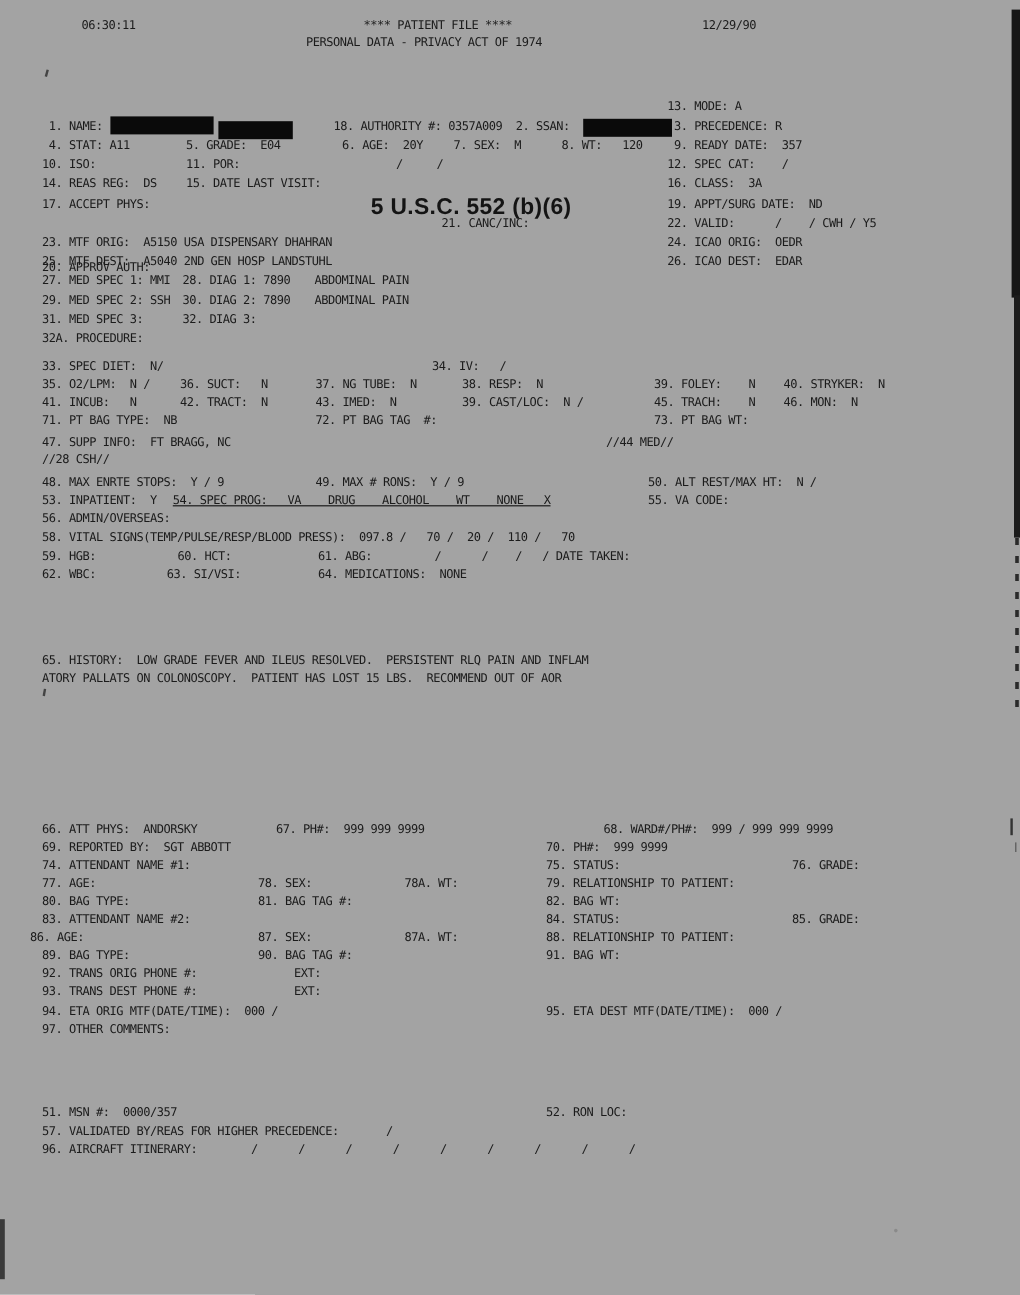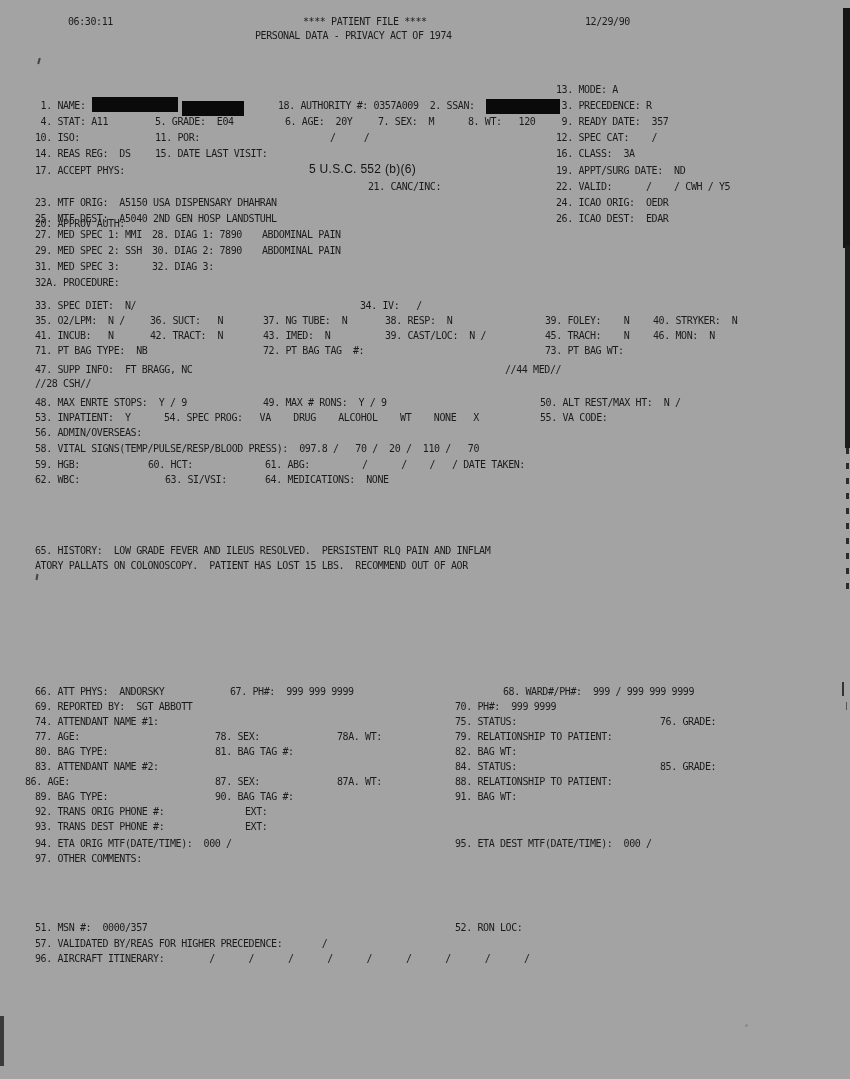--- a/index.html
+++ b/index.html
@@ -22,22 +22,22 @@
   }
   .redaction {
     position: absolute;
     background: #0a0a0a;
   }
   .stamp {
     position: absolute;
     left: 309px;
     top: 162px;
     font-family: "Liberation Sans", sans-serif;
-    font-size: 12px;
-    font-weight: 400;
+    font-size: 19px;
+    font-weight: 700;
     letter-spacing: 0.3px;
     color: #141414;
     white-space: pre;
   }
   
   .artifact { position: absolute; }
   .edge-bar-1 { right: 0; top: 8px;   width: 7px; height: 240px; background: #161616; }
   .edge-bar-2 { right: 0; top: 246px; width: 5px; height: 202px; background: #1c1c1c; }
   .edge-dashes {
     right: 1px; top: 448px; width: 3px; height: 150px;
@@ -115,30 +115,30 @@
       <div class="run" style="left: 35px; top: 345px;">71. PT BAG TYPE:  NB</div>
       <div class="run" style="left: 263px; top: 345px;">72. PT BAG TAG  #:</div>
       <div class="run" style="left: 545px; top: 345px;">73. PT BAG WT:</div>
       <div class="run" style="left: 35px; top: 364px;">47. SUPP INFO:  FT BRAGG, NC</div>
       <div class="run" style="left: 505px; top: 364px;">//44 MED//</div>
       <div class="run" style="left: 35px; top: 378px;">//28 CSH//</div>
       <div class="run" style="left: 35px; top: 397px;">48. MAX ENRTE STOPS:  Y / 9</div>
       <div class="run" style="left: 263px; top: 397px;">49. MAX # RONS:  Y / 9</div>
       <div class="run" style="left: 540px; top: 397px;">50. ALT REST/MAX HT:  N /</div>
       <div class="run" style="left: 35px; top: 412px;">53. INPATIENT:  Y</div>
-      <div class="run" style="left: 164px; top: 412px;">54. SPEC PROG:   VA    DRUG    ALCOHOL    WT    NONE   X</div>
+      <div class="run" style="left: 144px; top: 412px; text-decoration: underline;">54. SPEC PROG:   VA    DRUG    ALCOHOL    WT    NONE   X</div>
       <div class="run" style="left: 540px; top: 412px;">55. VA CODE:</div>
       <div class="run" style="left: 35px; top: 427px;">56. ADMIN/OVERSEAS:</div>
       <div class="run" style="left: 35px; top: 443px;">58. VITAL SIGNS(TEMP/PULSE/RESP/BLOOD PRESS):  097.8 /   70 /  20 /  110 /   70</div>
       <div class="run" style="left: 35px; top: 459px;">59. HGB:</div>
       <div class="run" style="left: 148px; top: 459px;">60. HCT:</div>
       <div class="run" style="left: 265px; top: 459px;">61. ABG:</div>
       <div class="run" style="left: 362px; top: 459px;">/      /    /   / DATE TAKEN:</div>
       <div class="run" style="left: 35px; top: 474px;">62. WBC:</div>
-      <div class="run" style="left: 165px; top: 474px;">63. SI/VSI:</div>
+      <div class="run" style="left: 139px; top: 474px;">63. SI/VSI:</div>
       <div class="run" style="left: 265px; top: 474px;">64. MEDICATIONS:  NONE</div>
       <div class="run" style="left: 35px; top: 545px;">65. HISTORY:  LOW GRADE FEVER AND ILEUS RESOLVED.  PERSISTENT RLQ PAIN AND INFLAM</div>
       <div class="run" style="left: 35px; top: 560px;">ATORY PALLATS ON COLONOSCOPY.  PATIENT HAS LOST 15 LBS.  RECOMMEND OUT OF AOR</div>
       <div class="run" style="left: 35px; top: 686px;">66. ATT PHYS:  ANDORSKY</div>
       <div class="run" style="left: 230px; top: 686px;">67. PH#:  999 999 9999</div>
       <div class="run" style="left: 455px; top: 686px; margin-left: 48px;">68. WARD#/PH#:  999 / 999 999 9999</div>
       <div class="run" style="left: 35px; top: 701px;">69. REPORTED BY:  SGT ABBOTT</div>
       <div class="run" style="left: 455px; top: 701px;">70. PH#:  999 9999</div>
       <div class="run" style="left: 35px; top: 716px;">74. ATTENDANT NAME #1:</div>
       <div class="run" style="left: 455px; top: 716px;">75. STATUS:</div>

